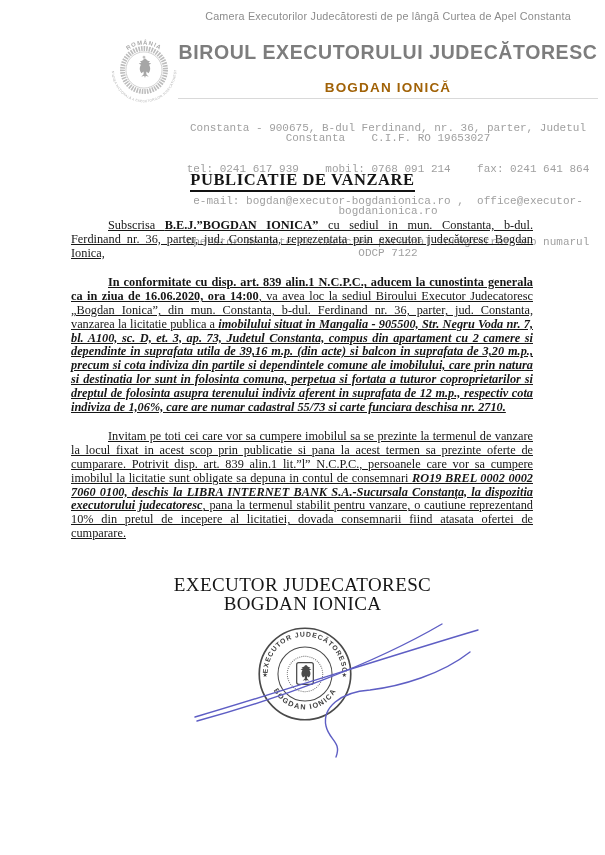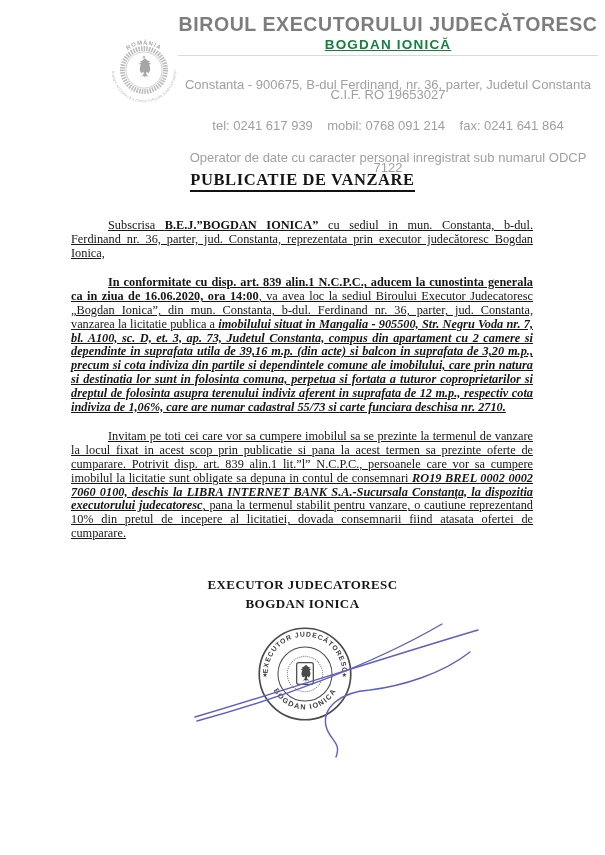--- a/index.html
+++ b/index.html
@@ -14,24 +14,24 @@
 
   
   .letterhead { position: absolute; top: 0; left: 0; width: 605px; height: 120px; }
   .logo-svg { position: absolute; left: 100px; top: 26px; width: 88px; height: 88px; }
   .head-text {
     position: absolute; left: 178px; top: 10px; width: 420px;
     text-align: center;
     font-family: "Liberation Sans", sans-serif;
   }
   .chamber-line { font-size: 10.8px; color: #8c8c8c; letter-spacing: 0.2px; }
-  .office-title { font-size: 19.5px; font-weight: bold; color: #7d7d7d; letter-spacing: 0.6px; margin-top: 3px; }
-  .office-name  { font-size: 13.5px; font-weight: bold; color: #15803d; letter-spacing: 1.2px; margin-top: 1px; text-decoration: underline; }
+  .office-title { font-size: 19.5px; font-weight: bold; color: #7d7d7d; letter-spacing: 0.6px; margin-top: 19px; }
+  .office-name  { font-size: 13.5px; font-weight: bold; color: #a16207; letter-spacing: 1.2px; margin-top: 16px; }
   .head-rule { height: 1px; background: #d9d9d9; margin: 3px 0 3px 0; }
-  .contact { font-size: 13px; line-height: 10.4px; color: #a0a0a0; white-space: pre-wrap; }
+  .contact { font-size: 11px; line-height: 10.4px; color: #a0a0a0; white-space: pre-wrap; font-family: Liberation Mono, monospace; }
 
   
   .doc-title {
     position: absolute; top: 170px; left: 0; width: 605px;
     text-align: center; margin: 0;
     font-size: 16.5px; font-weight: bold; letter-spacing: 0.6px;
   }
   .doc-title span { border-bottom: 2px solid #121212; padding-bottom: 1px; }
 
   
@@ -43,21 +43,21 @@
     text-decoration: underline;
   }
   .seg-b  { font-weight: bold; }
   .seg-bu { font-weight: bold; text-decoration: underline; }
   .seg-bi { font-weight: bold; font-style: italic; }
 
   
   .sig-heading {
     position: absolute; top: 575px; left: 0; width: 605px;
     text-align: center;
-    font-size: 13px; font-weight: bold; line-height: 19px; letter-spacing: 0.4px;
+    font-size: 19px; font-weight: normal; line-height: 19px; letter-spacing: 0.4px;
   }
   .stamp-svg { position: absolute; left: 253px; top: 622px; width: 104px; height: 104px; }
   .signature-svg { position: absolute; left: 50px; top: 608px; width: 450px; height: 170px; }
 </style>
 </head>
 <body>
 
 <div class="page">
 
   <header class="letterhead">
@@ -73,26 +73,28 @@
       <circle cx="45" cy="45" r="22" fill="none" stroke="#bcbcbc" stroke-width="5" stroke-dasharray="1.6 1.1"></circle>
       <circle cx="45" cy="45" r="18.5" fill="none" stroke="#c4c4c4" stroke-width="0.8"></circle>
       <path fill="#a6a6a6" d="M45 33.5c-0.6 1.6-2.2 2.6-4.2 2.6l1.6 1.4-2.8 0.8 2.2 1.3c-1.7 2.8-1.6 6.2 0.6 8.6l2.2-1.6v2.8l-2.4 2.4 3-0.8 0.8 2.2 0.8-2.2 3 0.8-2.4-2.4v-2.8l2.2 1.6c2.2-2.4 2.3-5.8 0.6-8.6l2.2-1.3-2.8-0.8 1.6-1.4c-2 0-3.6-1-4.2-2.6z"></path>
       <path stroke="#a6a6a6" stroke-width="0.9" fill="none" d="M45 30.5v3 M43.6 31.8h2.8"></path>
       <text font-family="Liberation Sans, sans-serif" font-size="3.4" fill="#b5b5b5" letter-spacing="0.25">
         <textPath href="#logoBot" startOffset="50%" text-anchor="middle">UNIUNEA NAŢIONALĂ A EXECUTORILOR JUDECĂTOREŞTI</textPath>
       </text>
     </svg>
 
     <div class="head-text">
+      <div class="chamber-line">Camera Executorilor Judecătoresti de pe lângă Curtea de Apel Constanta</div>
       <div class="office-title">BIROUL EXECUTORULUI JUDECĂTORESC</div>
       <div class="office-name">BOGDAN IONICĂ</div>
       <div class="head-rule"></div>
       <div class="contact">
         <div>Constanta - 900675, B-dul Ferdinand, nr. 36, parter, Judetul Constanta    C.I.F. RO 19653027</div>
         <div>tel: 0241 617 939    mobil: 0768 091 214    fax: 0241 641 864</div>
+        <div>e-mail: bogdan@executor-bogdanionica.ro ,  office@executor-bogdanionica.ro</div>
         <div>Operator de date cu caracter personal inregistrat sub numarul ODCP 7122</div>
       </div>
     </div>
   </header>
 
   <h1 class="doc-title">
     <span>PUBLICATIE DE VANZARE</span>
   </h1>
 
   <main class="body-text">

